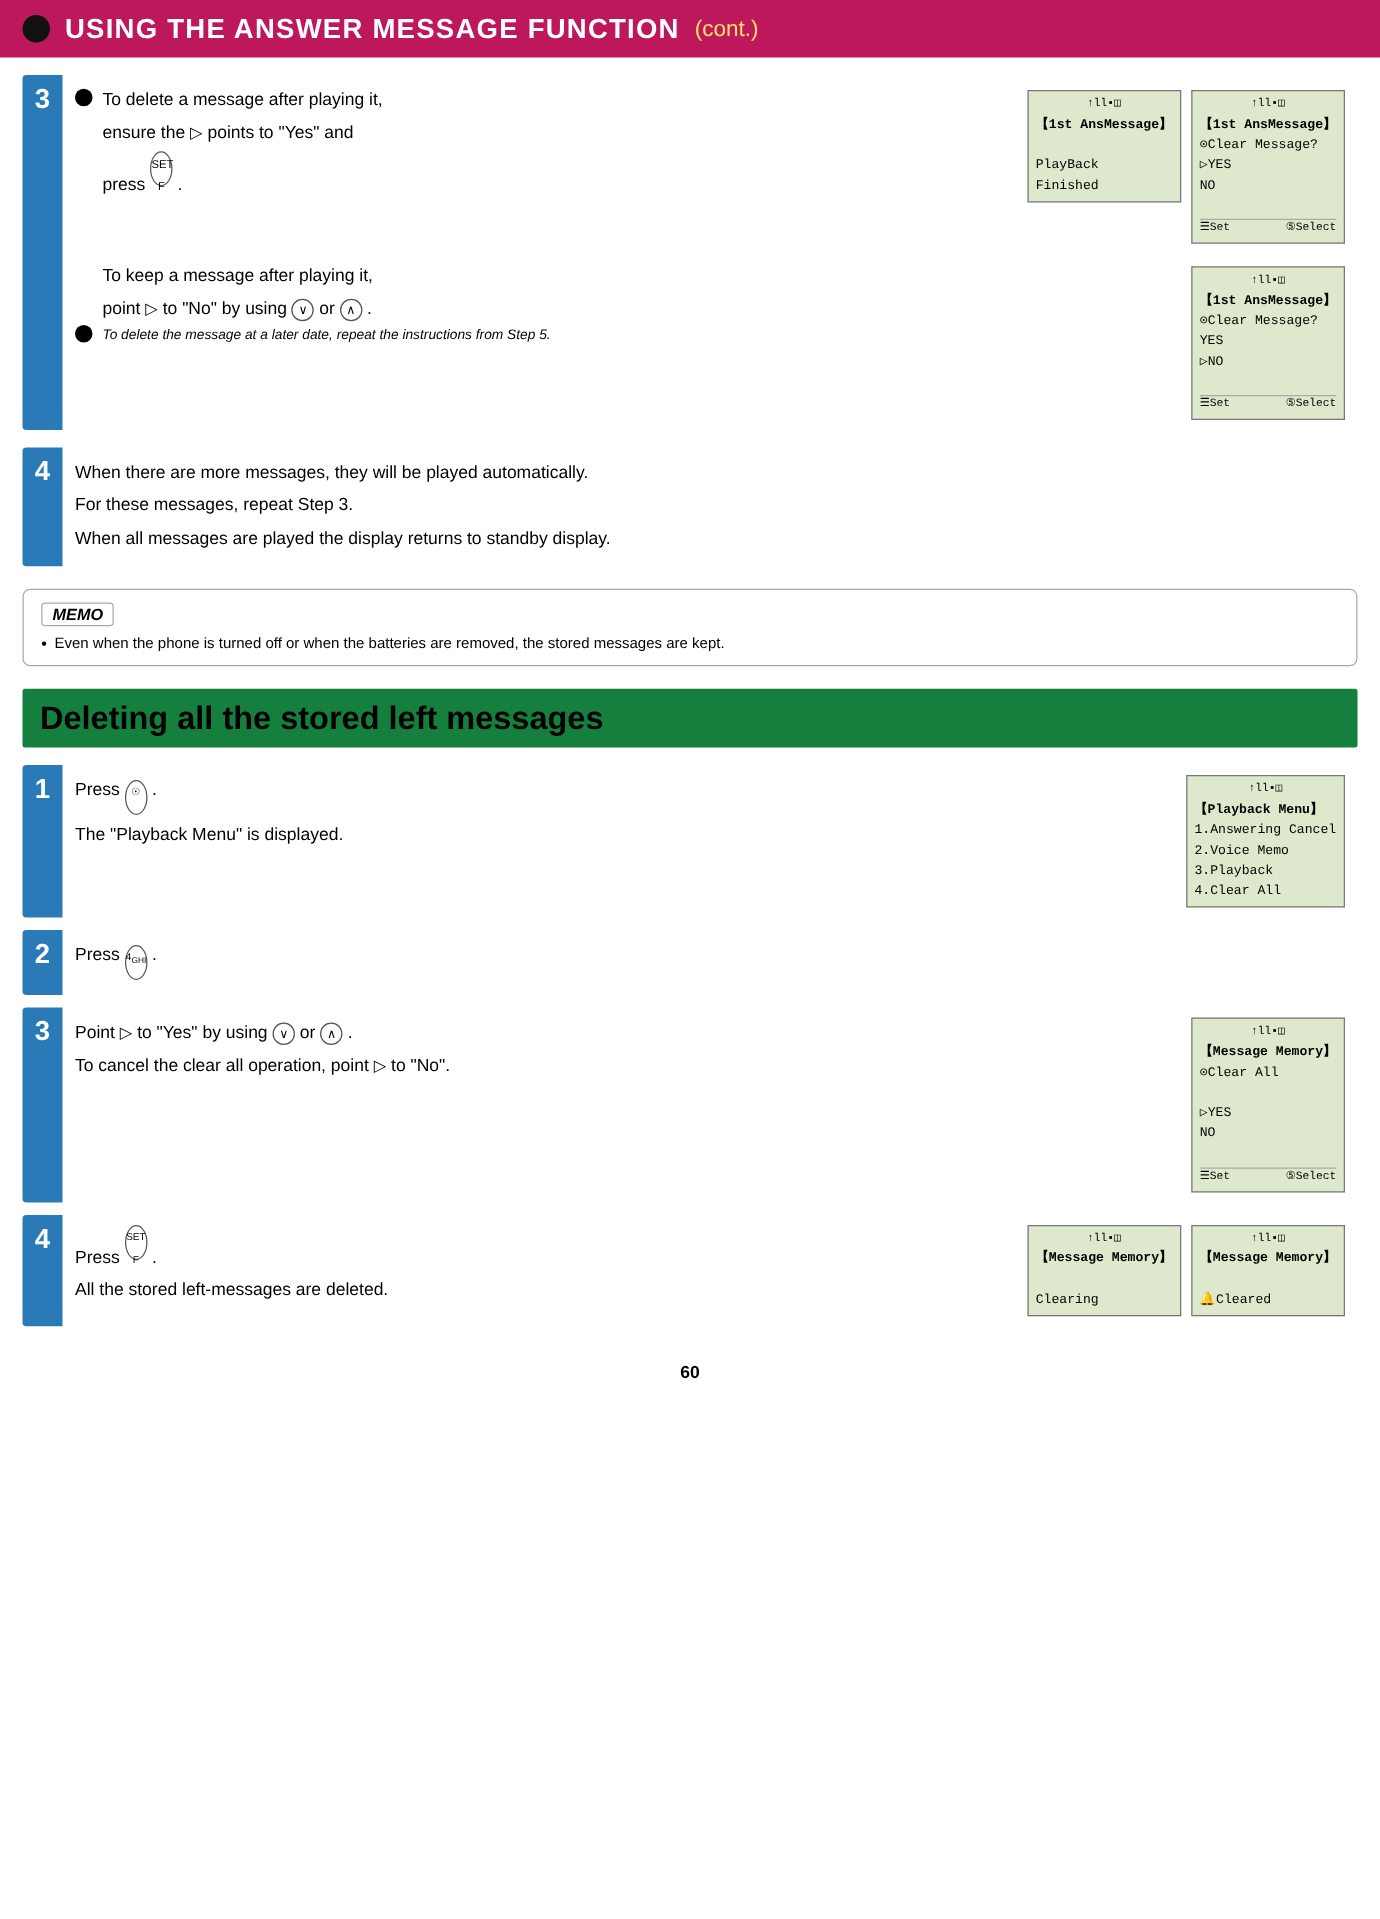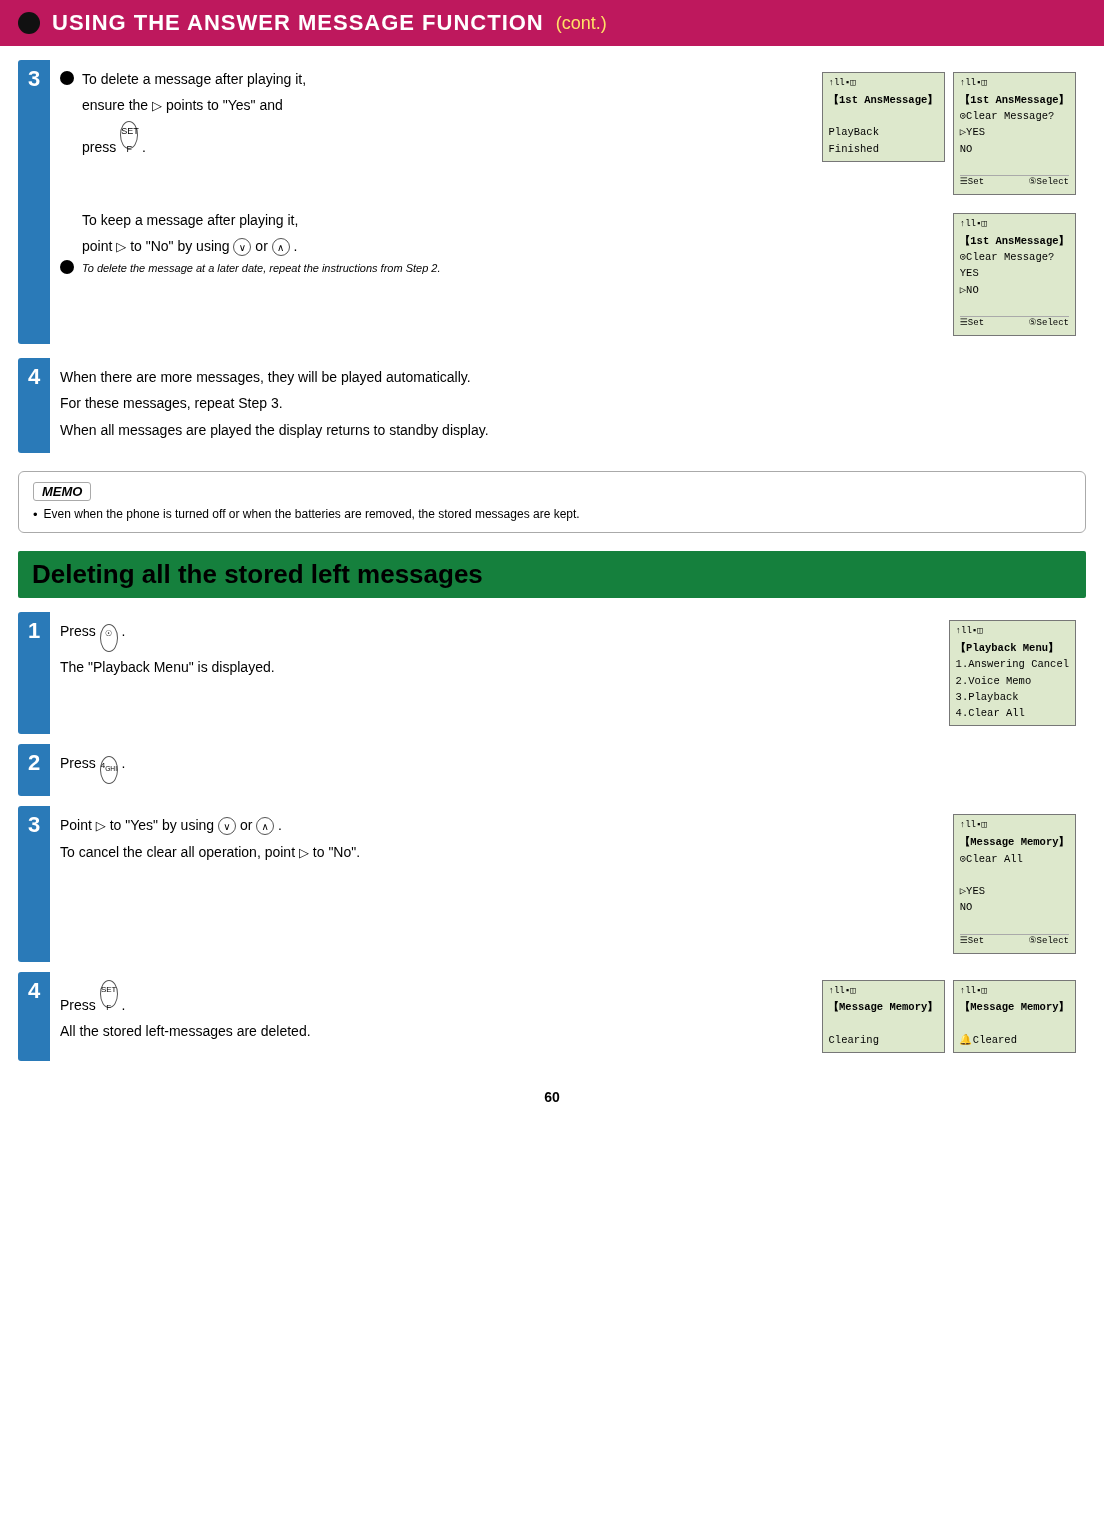--- a/index.html
+++ b/index.html
@@ -173,21 +173,21 @@
       background: #dde8cc;
       font-family: 'Courier New', monospace;
       font-size: 10.5px;
       padding: 4px 6px 4px 6px;
       min-width: 118px;
       max-width: 135px;
       line-height: 1.55;
     }
     .lcd .top-bar {
       display: flex;
-      justify-content: flex-start;
+      justify-content: center;
       font-size: 9px;
       margin-bottom: 1px;
     }
     .lcd .title-line {
       font-weight: bold;
       font-size: 10.5px;
     }
     .lcd .body-line { font-size: 10.5px; }
     .lcd .bottom-bar {
       display: flex;
@@ -275,21 +275,21 @@
               </div>
               <div class="text-line">
                 <span>point</span>
                 <span class="icon-arrow"> ▷ </span>
                 <span>to "No" by using</span>
                 <span class="icon-key">∨</span>
                 <span>or</span>
                 <span class="icon-key">∧</span>
                 <span>.</span>
               </div>
-              <div class="small-note">To delete the message at a later date, repeat the instructions from Step 2.</div>
+              <div class="small-note">To delete the message at a later date, repeat the instructions from Step 5.</div>
             </div>
           </div>
         </div>
 
         <div style="margin-top:4px;">
           <div class="lcd">
             <div class="top-bar">
               <span>↑ll</span>
               <span>▪◫</span>
             </div>

